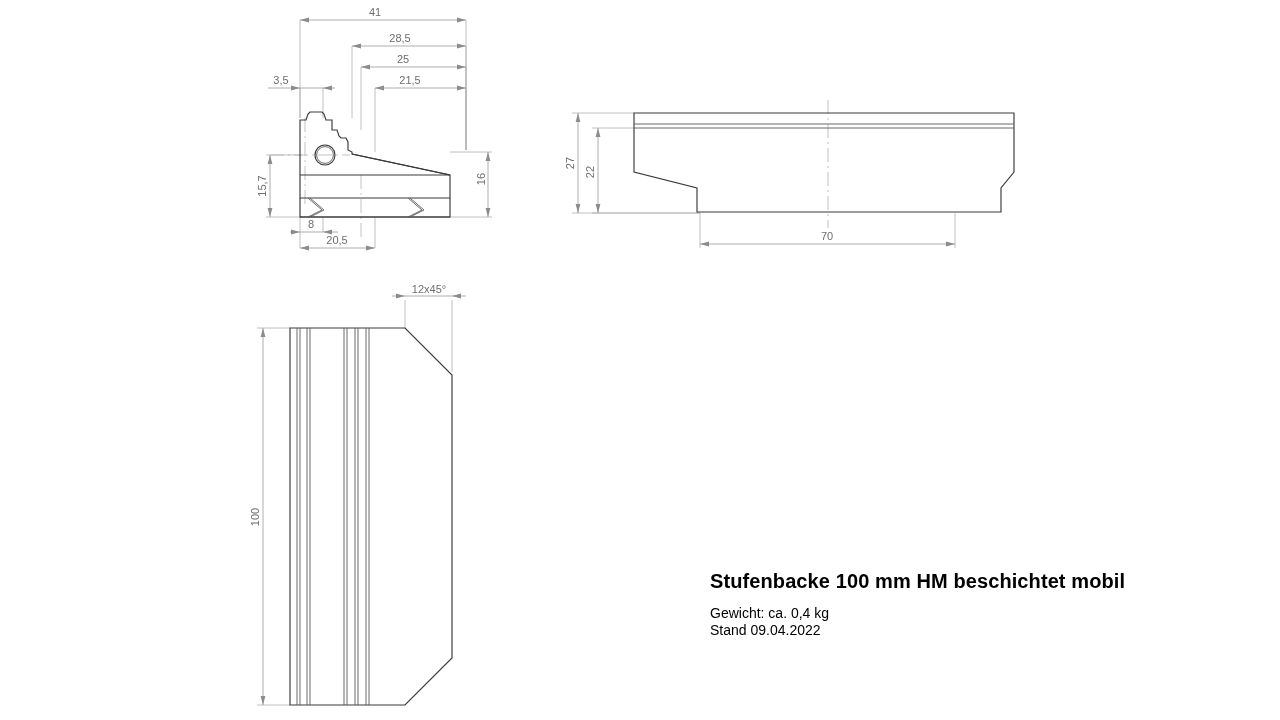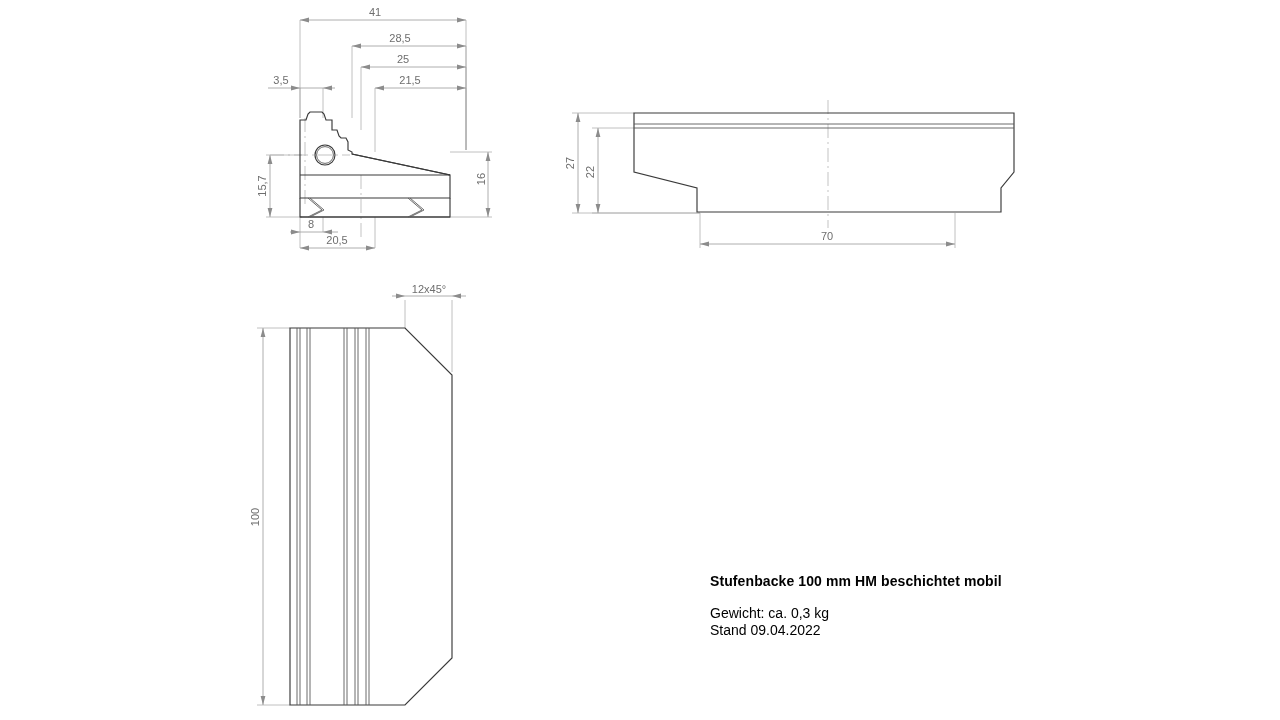--- a/index.html
+++ b/index.html
@@ -70,21 +70,21 @@
   }
   
   #titleblock {
     position: absolute;
     left: 710px;
     top: 572px;
     width: 420px;
   }
   .tb-title {
     font-family: "Liberation Sans", sans-serif;
-    font-size: 14px;
+    font-size: 20px;
     font-weight: bold;
     color: #000000;
     letter-spacing: 0.1px;
     line-height: 19px;
     margin: 0 0 14px 0;
     white-space: nowrap;
   }
   .tb-lines {
     font-family: "Liberation Sans", sans-serif;
     font-size: 14px;
@@ -326,18 +326,18 @@
         <text class="dimtext" x="256" y="517" transform="rotate(-90 256 517)">100</text>
         <text class="dimtext" x="429" y="290">12x45°</text>
       </g>
     </g>
 
   </svg>
 
   <div id="titleblock">
     <div class="tb-title">Stufenbacke 100 mm HM beschichtet mobil</div>
     <div class="tb-lines">
-      <div class="tb-line">Gewicht: ca. 0,3 kg</div>
+      <div class="tb-line">Gewicht: ca. 0,4 kg</div>
       <div class="tb-line">Stand 09.04.2022</div>
     </div>
   </div>
 
 </div>
 
 </body></html>

